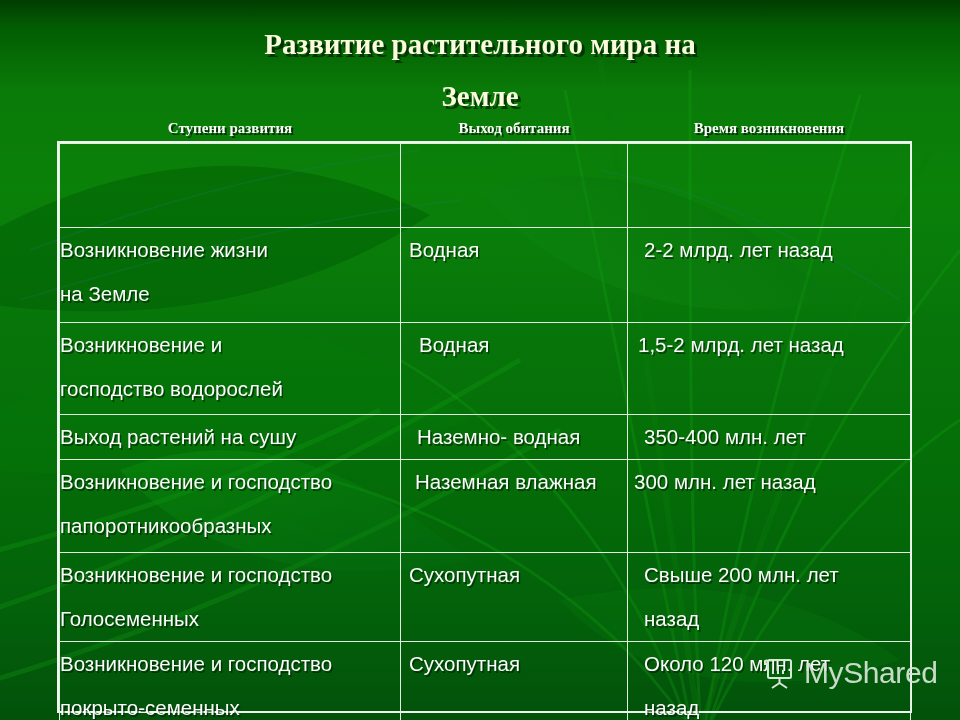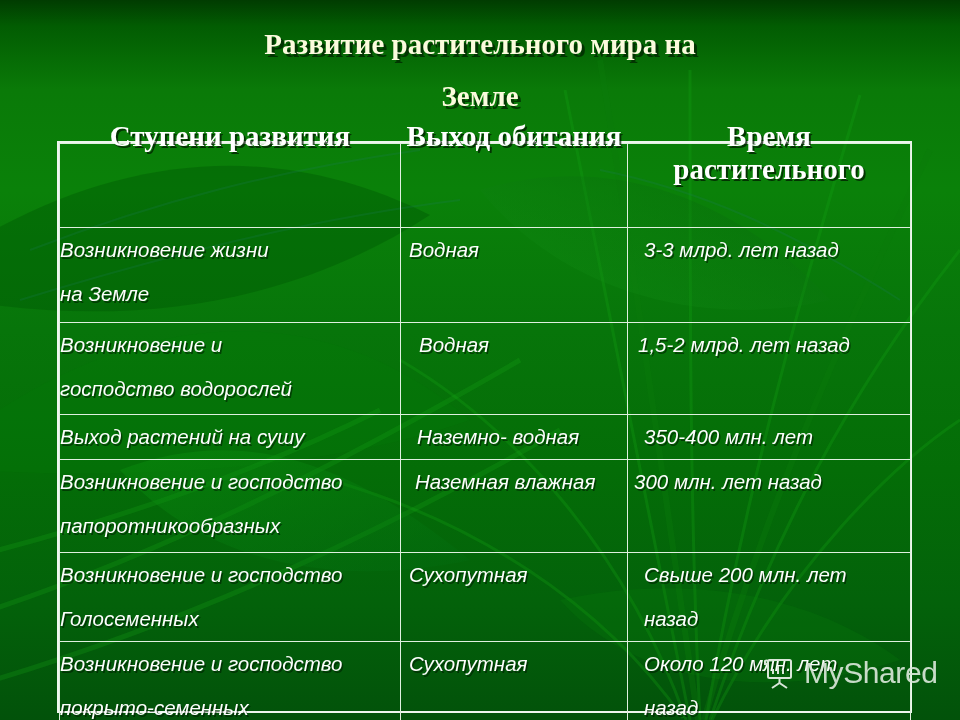--- a/index.html
+++ b/index.html
@@ -83,33 +83,32 @@
   col.c1 { width: 341px; }
   col.c2 { width: 227px; }
   col.c3 { width: 283px; }
 
   thead th {
     height: 84px;
     vertical-align: middle;
     text-align: center;
     font-family: "Liberation Serif", serif;
     font-weight: bold;
-    font-size: 29px;
+    font-size: 15px;
     color: #ffffff;
     text-shadow: 2px 2px 0 rgba(0,20,0,0.7);
     padding: 0 4px;
   }
   thead th .hdr-inner {
     display: block;
     margin-top: -24px;
   }
 
   tbody td {
     font-family: "Liberation Sans", sans-serif;
-    font-style: italic;
     font-size: 20.5px;
     color: #fdfdfd;
     text-shadow: 1.5px 1.5px 0 rgba(0,22,0,0.55);
     line-height: 44px;
     padding: 5px 0 0 6px;
     white-space: pre-line;
   }
   tbody td.col-b { padding-left: 8px; margin-left: 22px; }
   tbody td.col-c { padding-left: 10px; }
 
@@ -211,30 +210,30 @@
       </colgroup>
       <thead>
         <tr>
           <th>
             <span class="hdr-inner">Ступени развития</span>
           </th>
           <th>
             <span class="hdr-inner">Выход обитания</span>
           </th>
           <th>
-            <span class="hdr-inner">Время растительного</span>
+            <span class="hdr-inner">Время возникновения</span>
           </th>
         </tr>
       </thead>
       <tbody>
         <tr class="r1">
           <td class="col-a">Возникновение жизни
 на Земле</td>
           <td class="col-b">Водная</td>
-          <td class="col-c">3-3 млрд. лет назад</td>
+          <td class="col-c">2-2 млрд. лет назад</td>
         </tr>
         <tr class="r2">
           <td class="col-a">Возникновение и
 господство водорослей</td>
           <td class="col-b">Водная</td>
           <td class="col-c">1,5-2 млрд. лет назад</td>
         </tr>
         <tr class="r3">
           <td class="col-a">Выход растений на сушу</td>
           <td class="col-b">Наземно- водная</td>

